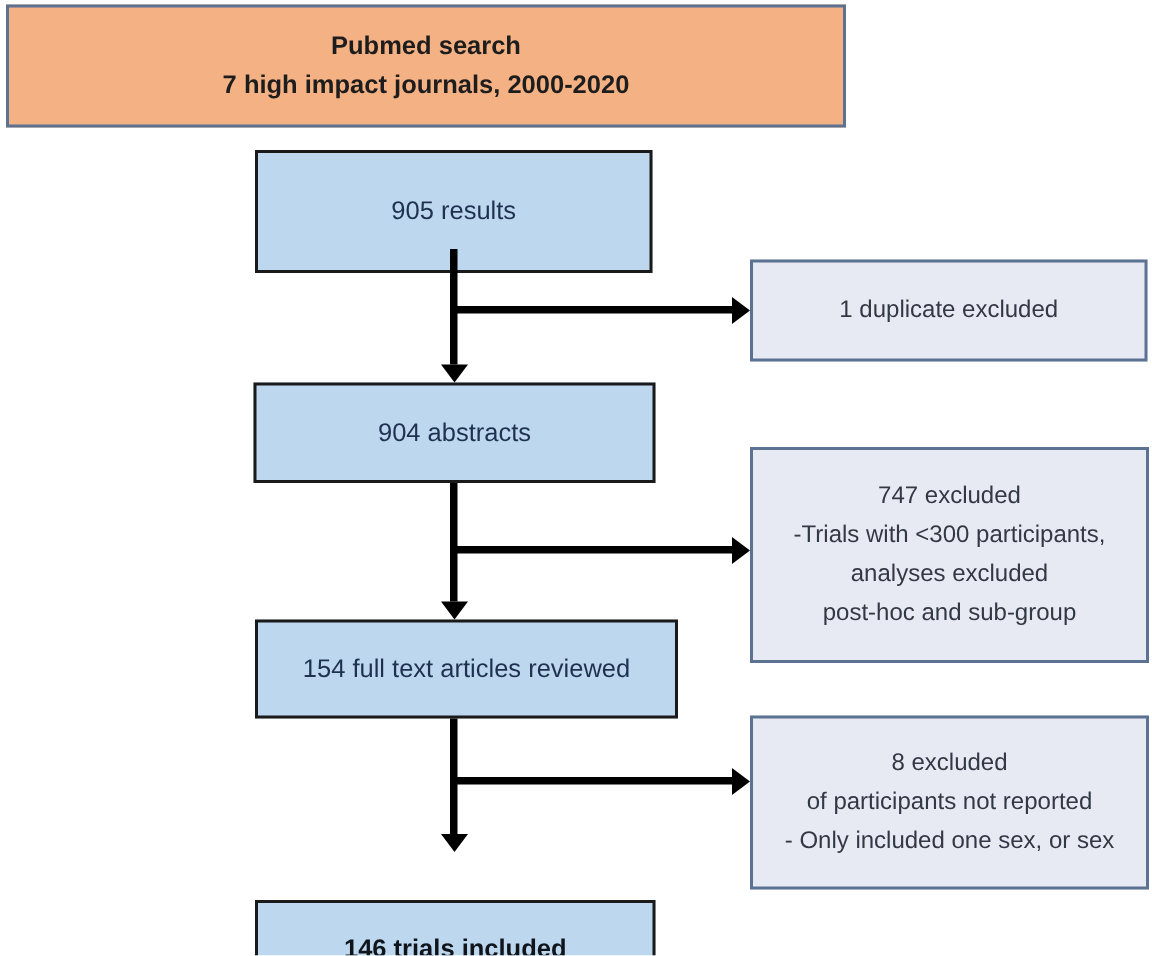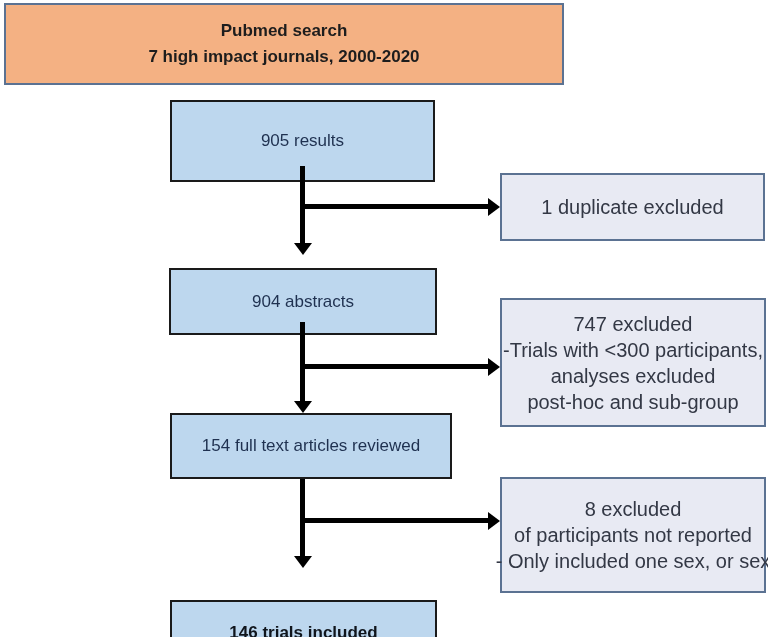--- a/index.html
+++ b/index.html
@@ -40,21 +40,21 @@
   }
   .flow-box.bold {
     font-weight: bold;
     color: var(--flow-text-bold);
     margin-top: 32px;
   }
   .excl-box {
     background: var(--exclusion-fill);
     border: 2px solid var(--exclusion-border);
     color: var(--exclusion-text);
-    font-size: 20px;
+    font-size: 16px;
     line-height: 26px;
   }
   .excl-box .line { white-space: nowrap; }
   .vline {
     position: absolute;
     width: 5px;
     background: var(--arrow);
   }
   .hline {
     position: absolute;
@@ -83,37 +83,37 @@
 
   <div class="box title-box" style="left:4px; top:3px; width:560px; height:82px;">
     <div class="line">Pubmed search</div>
     <div class="line">7 high impact journals, 2000-2020</div>
   </div>
 
   <div class="box flow-box" style="left:170px; top:100px; width:265px; height:82px;">
     <span>905 results</span>
   </div>
 
-  <div class="box flow-box" style="left:169px; top:255px; width:268px; height:67px;margin-top:13px;">
+  <div class="box flow-box" style="left:169px; top:255px; width:268px; height:67px;">
     <span>904 abstracts</span>
   </div>
 
   <div class="box flow-box" style="left:170px; top:413px; width:282px; height:66px;">
     <span>154 full text articles reviewed</span>
   </div>
 
   <div class="box flow-box bold" style="left:170px; top:568px; width:267px; height:65px;">
     <span>146 trials included</span>
   </div>
 
   <div class="box excl-box" style="left:500px; top:173px; width:265px; height:68px;">
     <div class="line">1 duplicate excluded</div>
   </div>
 
-  <div class="box excl-box" style="left:500px; top:298px; width:266px; height:129px;">
+  <div class="box excl-box" style="left:500px; top:298px; width:266px; height:144px;">
     <div class="line">747 excluded</div>
     <div class="line">-Trials with &lt;300 participants,</div>
     <div class="line">analyses excluded</div>
     <div class="line">post-hoc and sub-group</div>
   </div>
 
   <div class="box excl-box" style="left:500px; top:477px; width:266px; height:116px;">
     <div class="line">8 excluded</div>
     <div class="line">of participants not reported</div>
     <div class="line">- Only included one sex, or sex</div>

